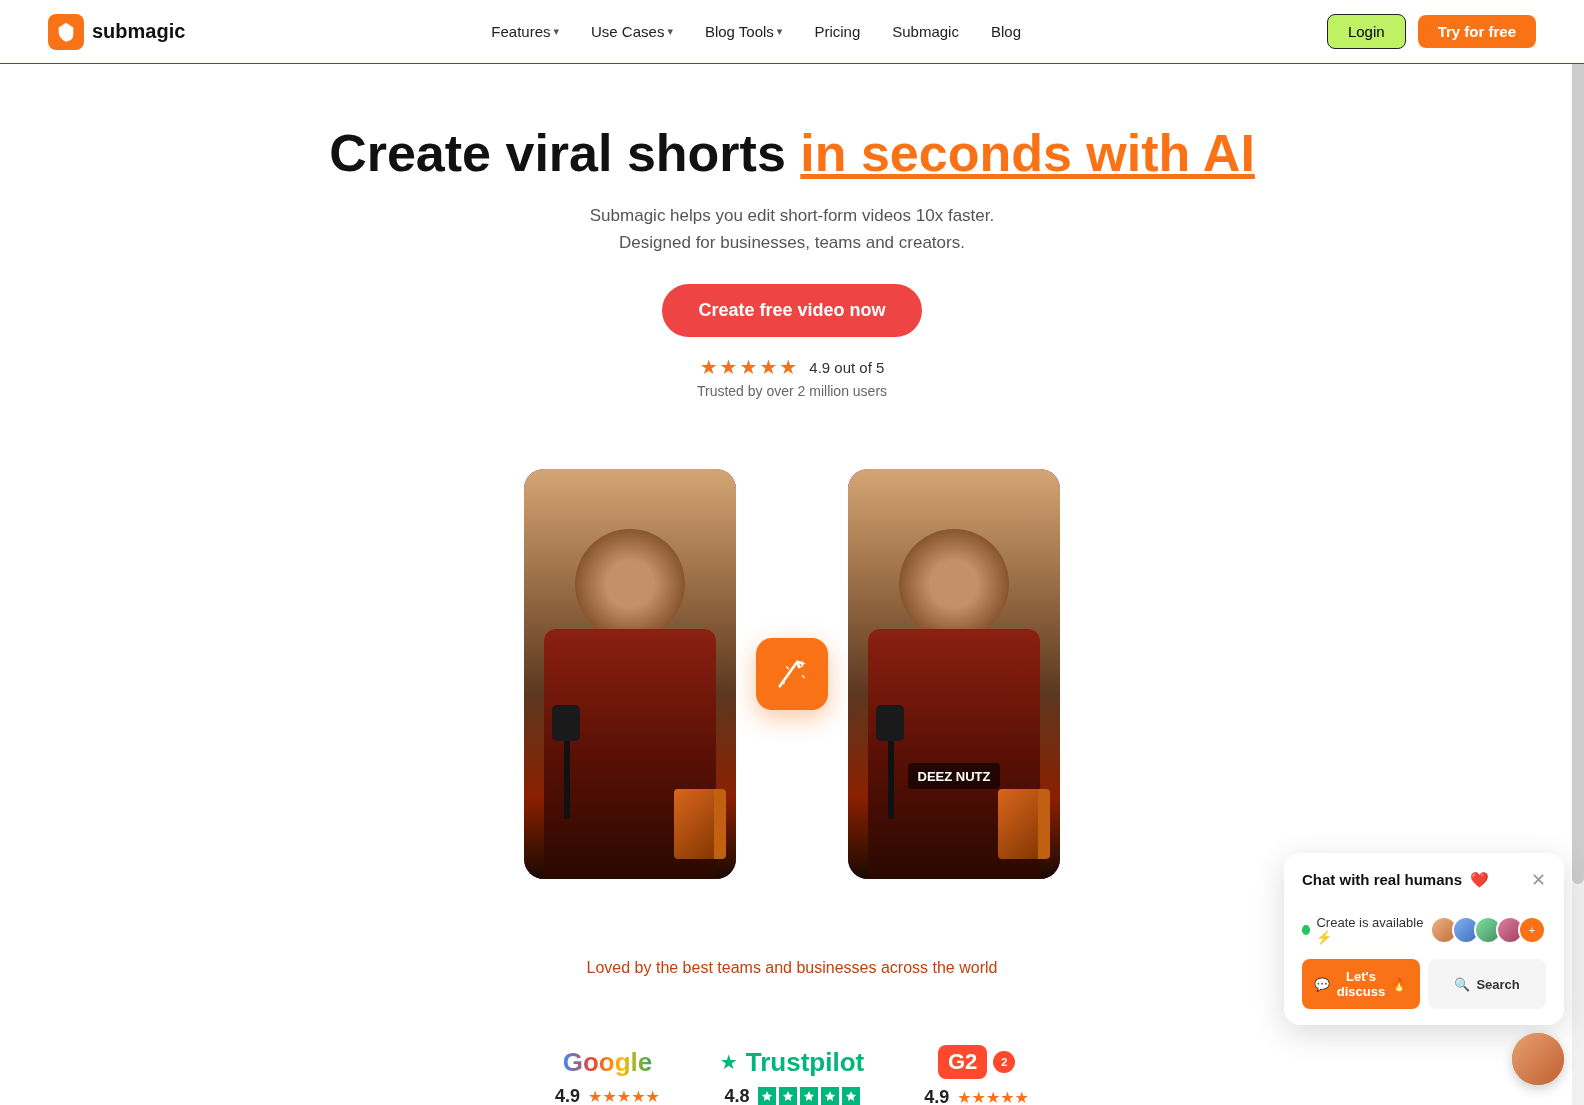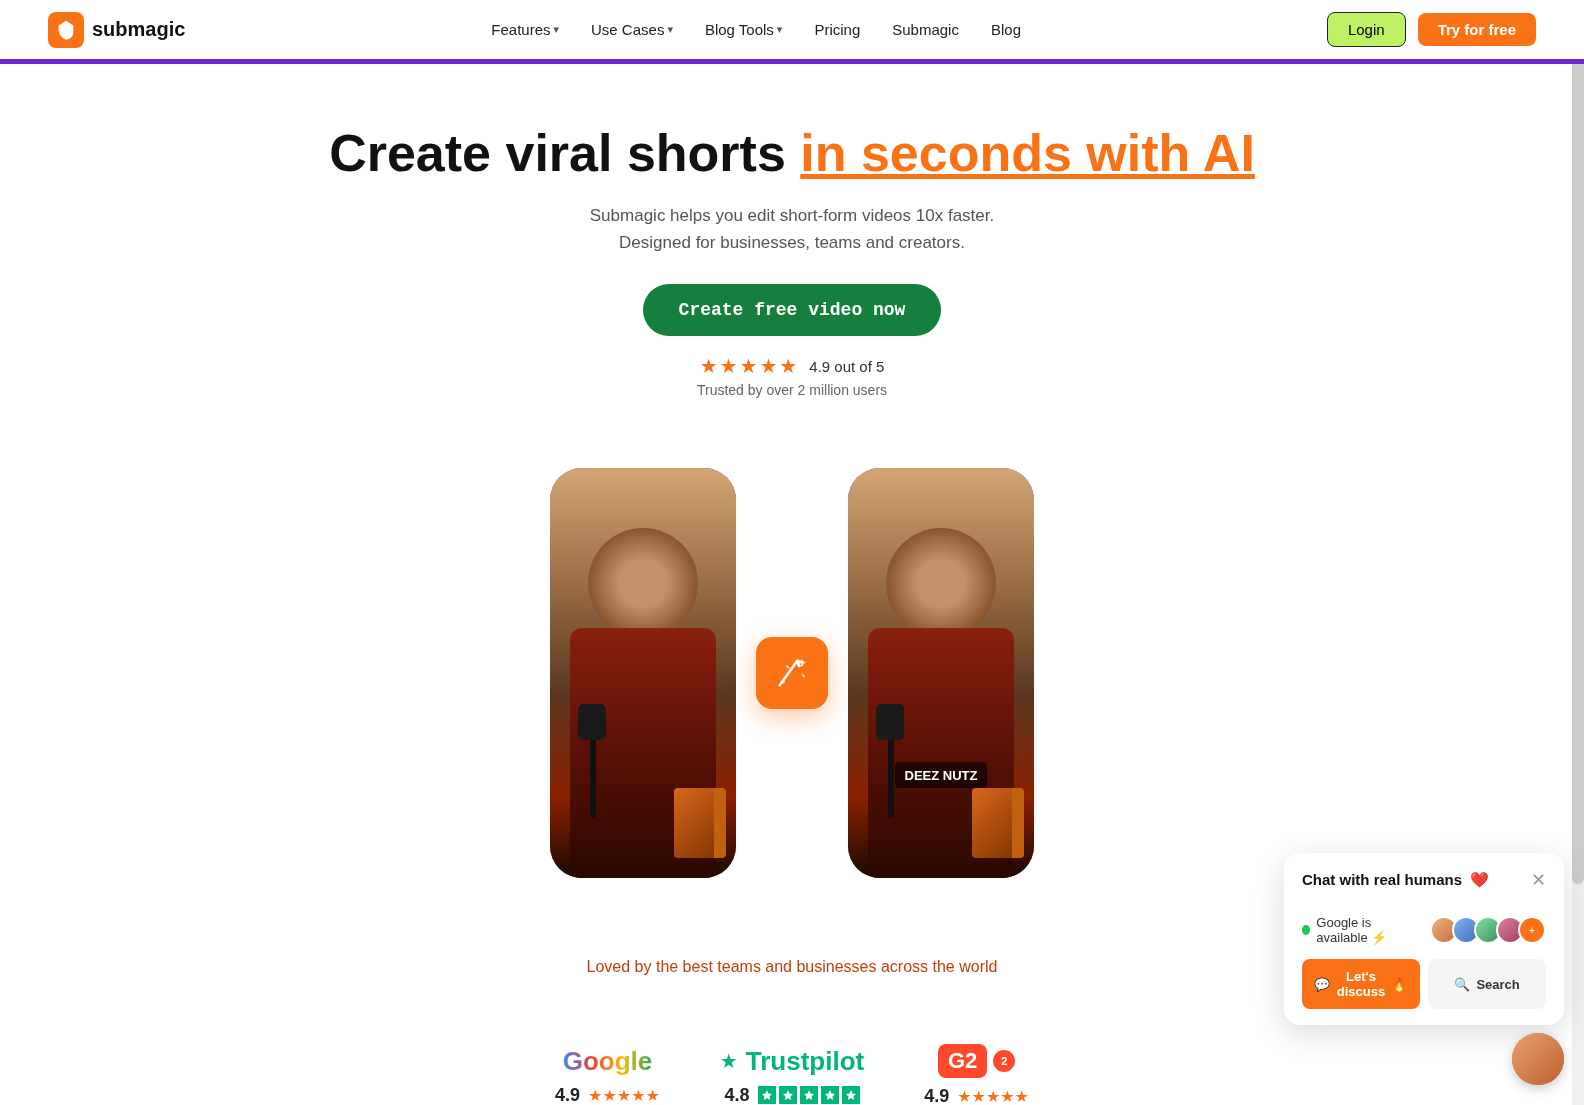--- a/index.html
+++ b/index.html
@@ -1,21 +1,21 @@
 <!DOCTYPE html>
 <html><head>
   <meta charset="utf-8">
   <style>
     * { margin: 0; padding: 0; box-sizing: border-box; }
     body { font-family: -apple-system, BlinkMacSystemFont, 'Segoe UI', sans-serif; background: #fff; overflow-x: hidden; }
 
     
     .navbar {
       display: flex; align-items: center; justify-content: space-between;
-      padding: 0 48px; height: 64px; border-bottom: 5px solid #6d28d9;
+      padding: 0 48px; height: 64px; border-bottom: 1px solid #6d28d9;
       position: sticky; top: 0; background: #fff; z-index: 100;
     }
     .nav-logo { display: flex; align-items: center; gap: 8px; text-decoration: none; }
     .logo-icon {
       width: 36px; height: 36px; background: #f97316; border-radius: 8px;
       display: flex; align-items: center; justify-content: center;
     }
     .logo-icon svg { width: 22px; height: 22px; fill: #fff; }
     .logo-text { font-weight: 700; font-size: 20px; color: #111; }
     .nav-links { display: flex; align-items: center; gap: 4px; }
@@ -35,36 +35,36 @@
       color: #fff; font-size: 15px; border: none; cursor: pointer; font-weight: 600;
     }
 
     
     .hero { text-align: center; padding: 60px 20px 30px; }
     .hero-title { font-size: 52px; font-weight: 800; color: #111; line-height: 1.15; }
     .hero-title-accent { color: #f97316; text-decoration: underline; text-decoration-color: #f97316; }
     .hero-subtitle { margin-top: 18px; font-size: 17px; color: #555; line-height: 1.6; }
     .hero-cta {
       margin-top: 28px; display: inline-block;
-      background: #15803d; color: #fff; padding: 16px 36px;
+      background: #ef4444; color: #fff; padding: 16px 36px;
       border-radius: 50px; font-size: 18px; font-weight: 700;
-      cursor: pointer; border: none; text-decoration: none; font-family: Liberation Mono, monospace;
+      cursor: pointer; border: none; text-decoration: none;
     }
     .hero-rating { margin-top: 18px; display: flex; flex-direction: column; align-items: center; gap: 4px; }
     .stars { color: #f97316; font-size: 20px; letter-spacing: 2px; }
     .rating-text { font-size: 15px; color: #333; font-weight: 500; }
     .rating-trust { font-size: 14px; color: #666; }
 
     
     .video-section {
       display: flex; align-items: center; justify-content: center;
       gap: 0; margin: 40px auto; max-width: 700px; position: relative;
     }
     .video-card {
-      width: 186px; height: 410px; border-radius: 32px; overflow: hidden;
+      width: 212px; height: 410px; border-radius: 20px; overflow: hidden;
       background: #6d28d9; position: relative; flex-shrink: 0;
     }
     .center-icon {
       width: 72px; height: 72px; background: #f97316; border-radius: 16px;
       display: flex; align-items: center; justify-content: center;
       flex-shrink: 0; margin: 0 20px; z-index: 10;
       box-shadow: 0 8px 24px rgba(249,115,22,0.4);
     }
     .center-icon svg { width: 42px; height: 42px; fill: #fff; }
 
@@ -321,21 +321,21 @@
   <div class="chat-header">
     <span class="chat-title">
       <span>Chat with real humans</span>
       <span style="margin-left:4px;">❤️</span>
     </span>
     <button class="chat-close">✕</button>
   </div>
   <div class="chat-status">
     <div class="status-dot"></div>
     <span class="status-text">
-      <span>Google is available</span>
+      <span>Create is available</span>
       <span class="lightning">⚡</span>
     </span>
     <div style="display:flex;margin-left:auto;">
       <div class="chat-avatar" style="background:linear-gradient(135deg,#f0b080,#c07040);"></div>
       <div class="chat-avatar" style="background:linear-gradient(135deg,#80b0f0,#4070c0);"></div>
       <div class="chat-avatar" style="background:linear-gradient(135deg,#80e0a0,#409060);"></div>
       <div class="chat-avatar" style="background:linear-gradient(135deg,#e080a0,#a04060);"></div>
       <div class="chat-avatar" style="background:#f97316;">
         <span style="color:#fff;font-size:10px;">+</span>
       </div>

